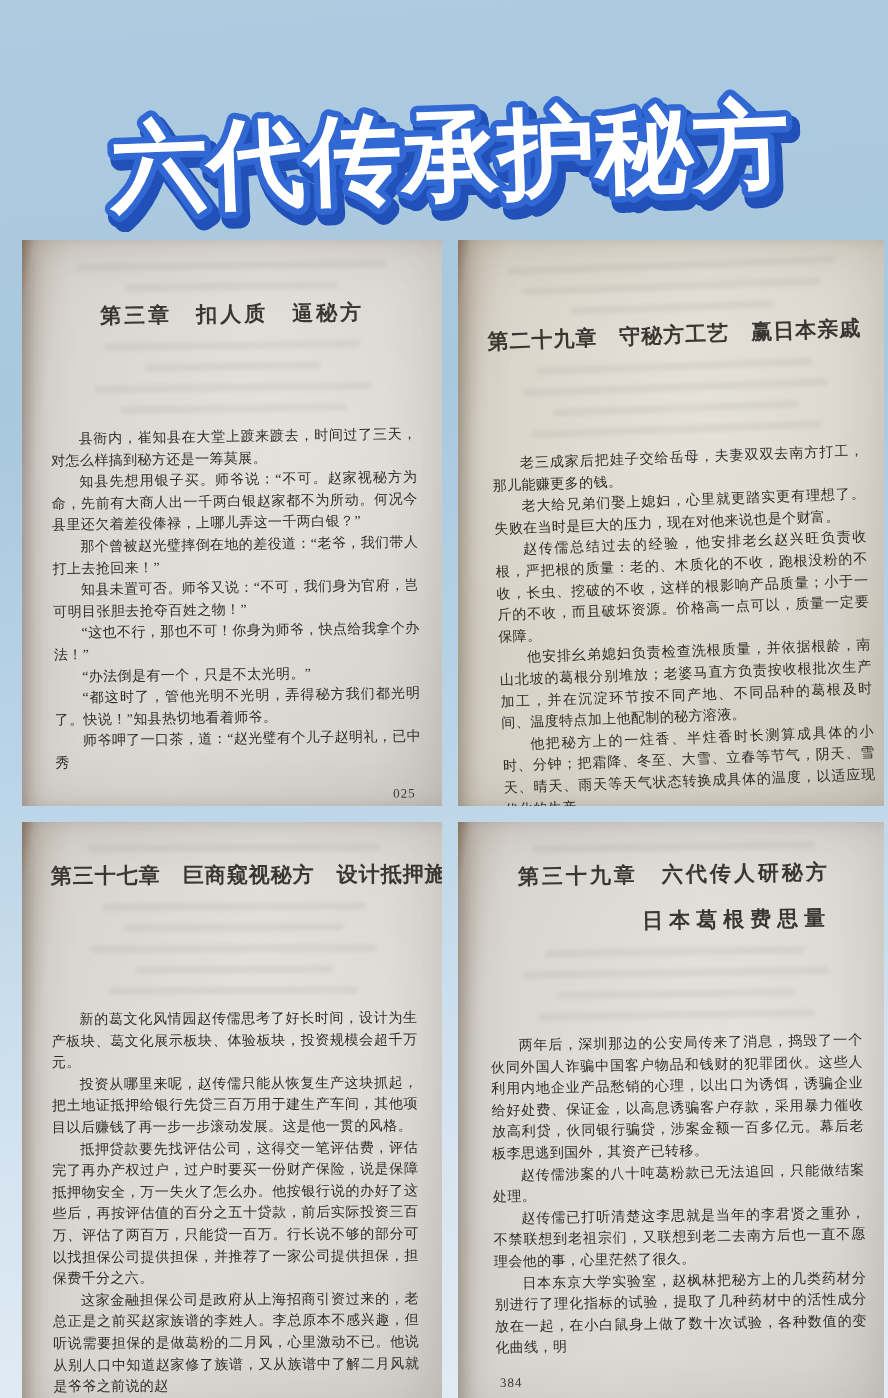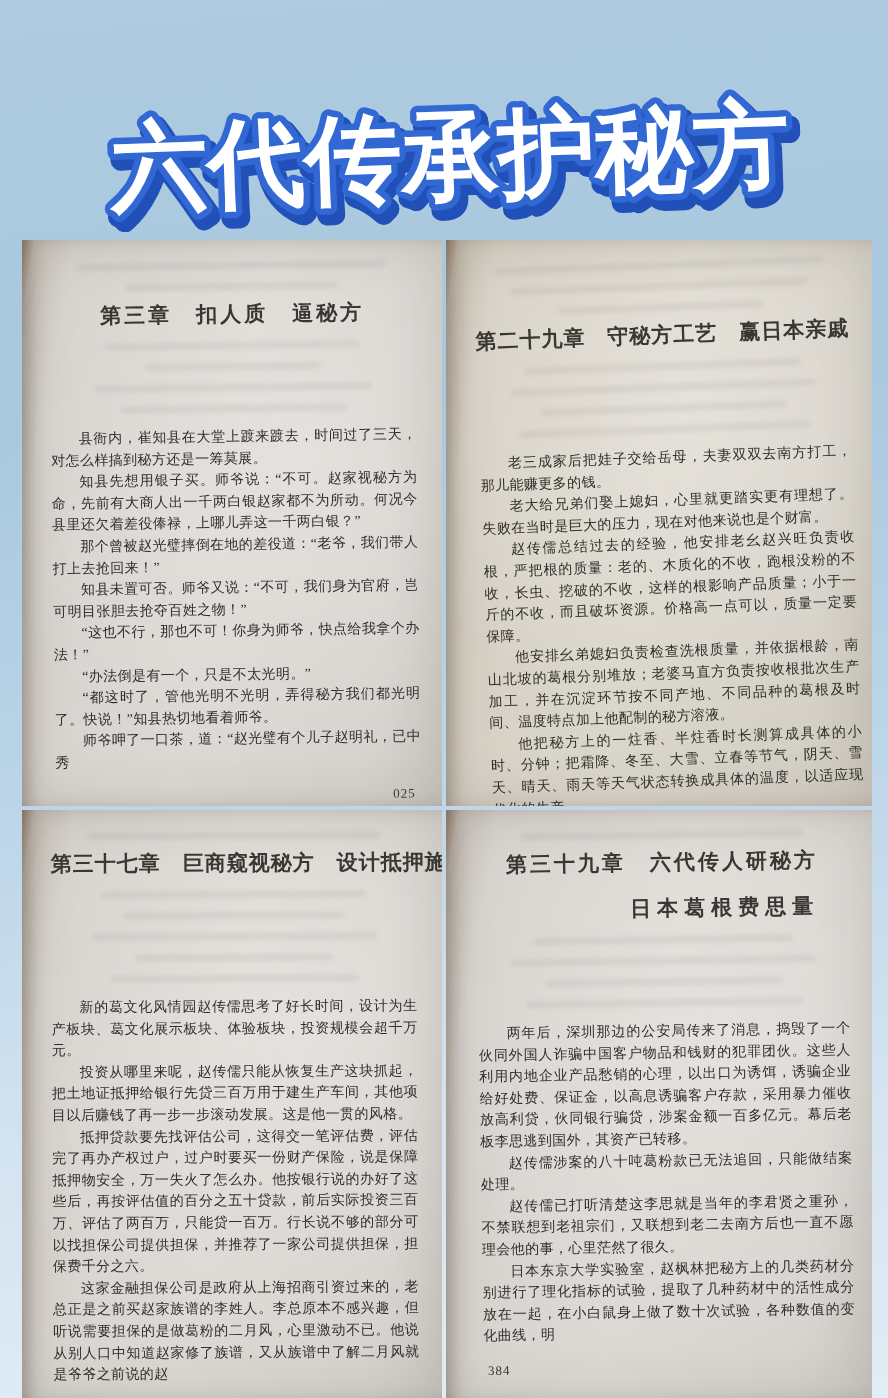--- a/index.html
+++ b/index.html
@@ -11,21 +11,21 @@
   
   .title-wrap{position:absolute;top:62px;left:0;width:888px;height:170px;text-align:center;}
   .title-wrap svg{display:block;margin:0 auto;}
   .title-main{
     font-family:"Liberation Sans",sans-serif;
     font-weight:bold;
   }
   
   .collage{
     position:absolute;left:22px;top:240px;width:848px;height:1158px;
-    display:grid;grid-template-columns:420px 426px;grid-template-rows:566px 590px;gap:4px;
+    display:grid;grid-template-columns:420px 426px;grid-template-rows:566px 590px;gap:16px;
   }
   .panel{
     position:relative;overflow:hidden;
     background:
       radial-gradient(130% 95% at 68% 38%, rgba(255,255,255,.28), rgba(255,255,255,0) 62%),
       linear-gradient(100deg,#a8937f 0,#c9c2ba 2.5%,#d6d2cd 10%,#dcd8d3 48%,#d6d2cd 84%,#cdc9c4 100%);
     box-shadow: inset 0 0 55px rgba(70,60,48,.16), inset 14px 0 20px -10px rgba(95,75,58,.5);
     color:#343230;
   }
   .panel.warm{background:

